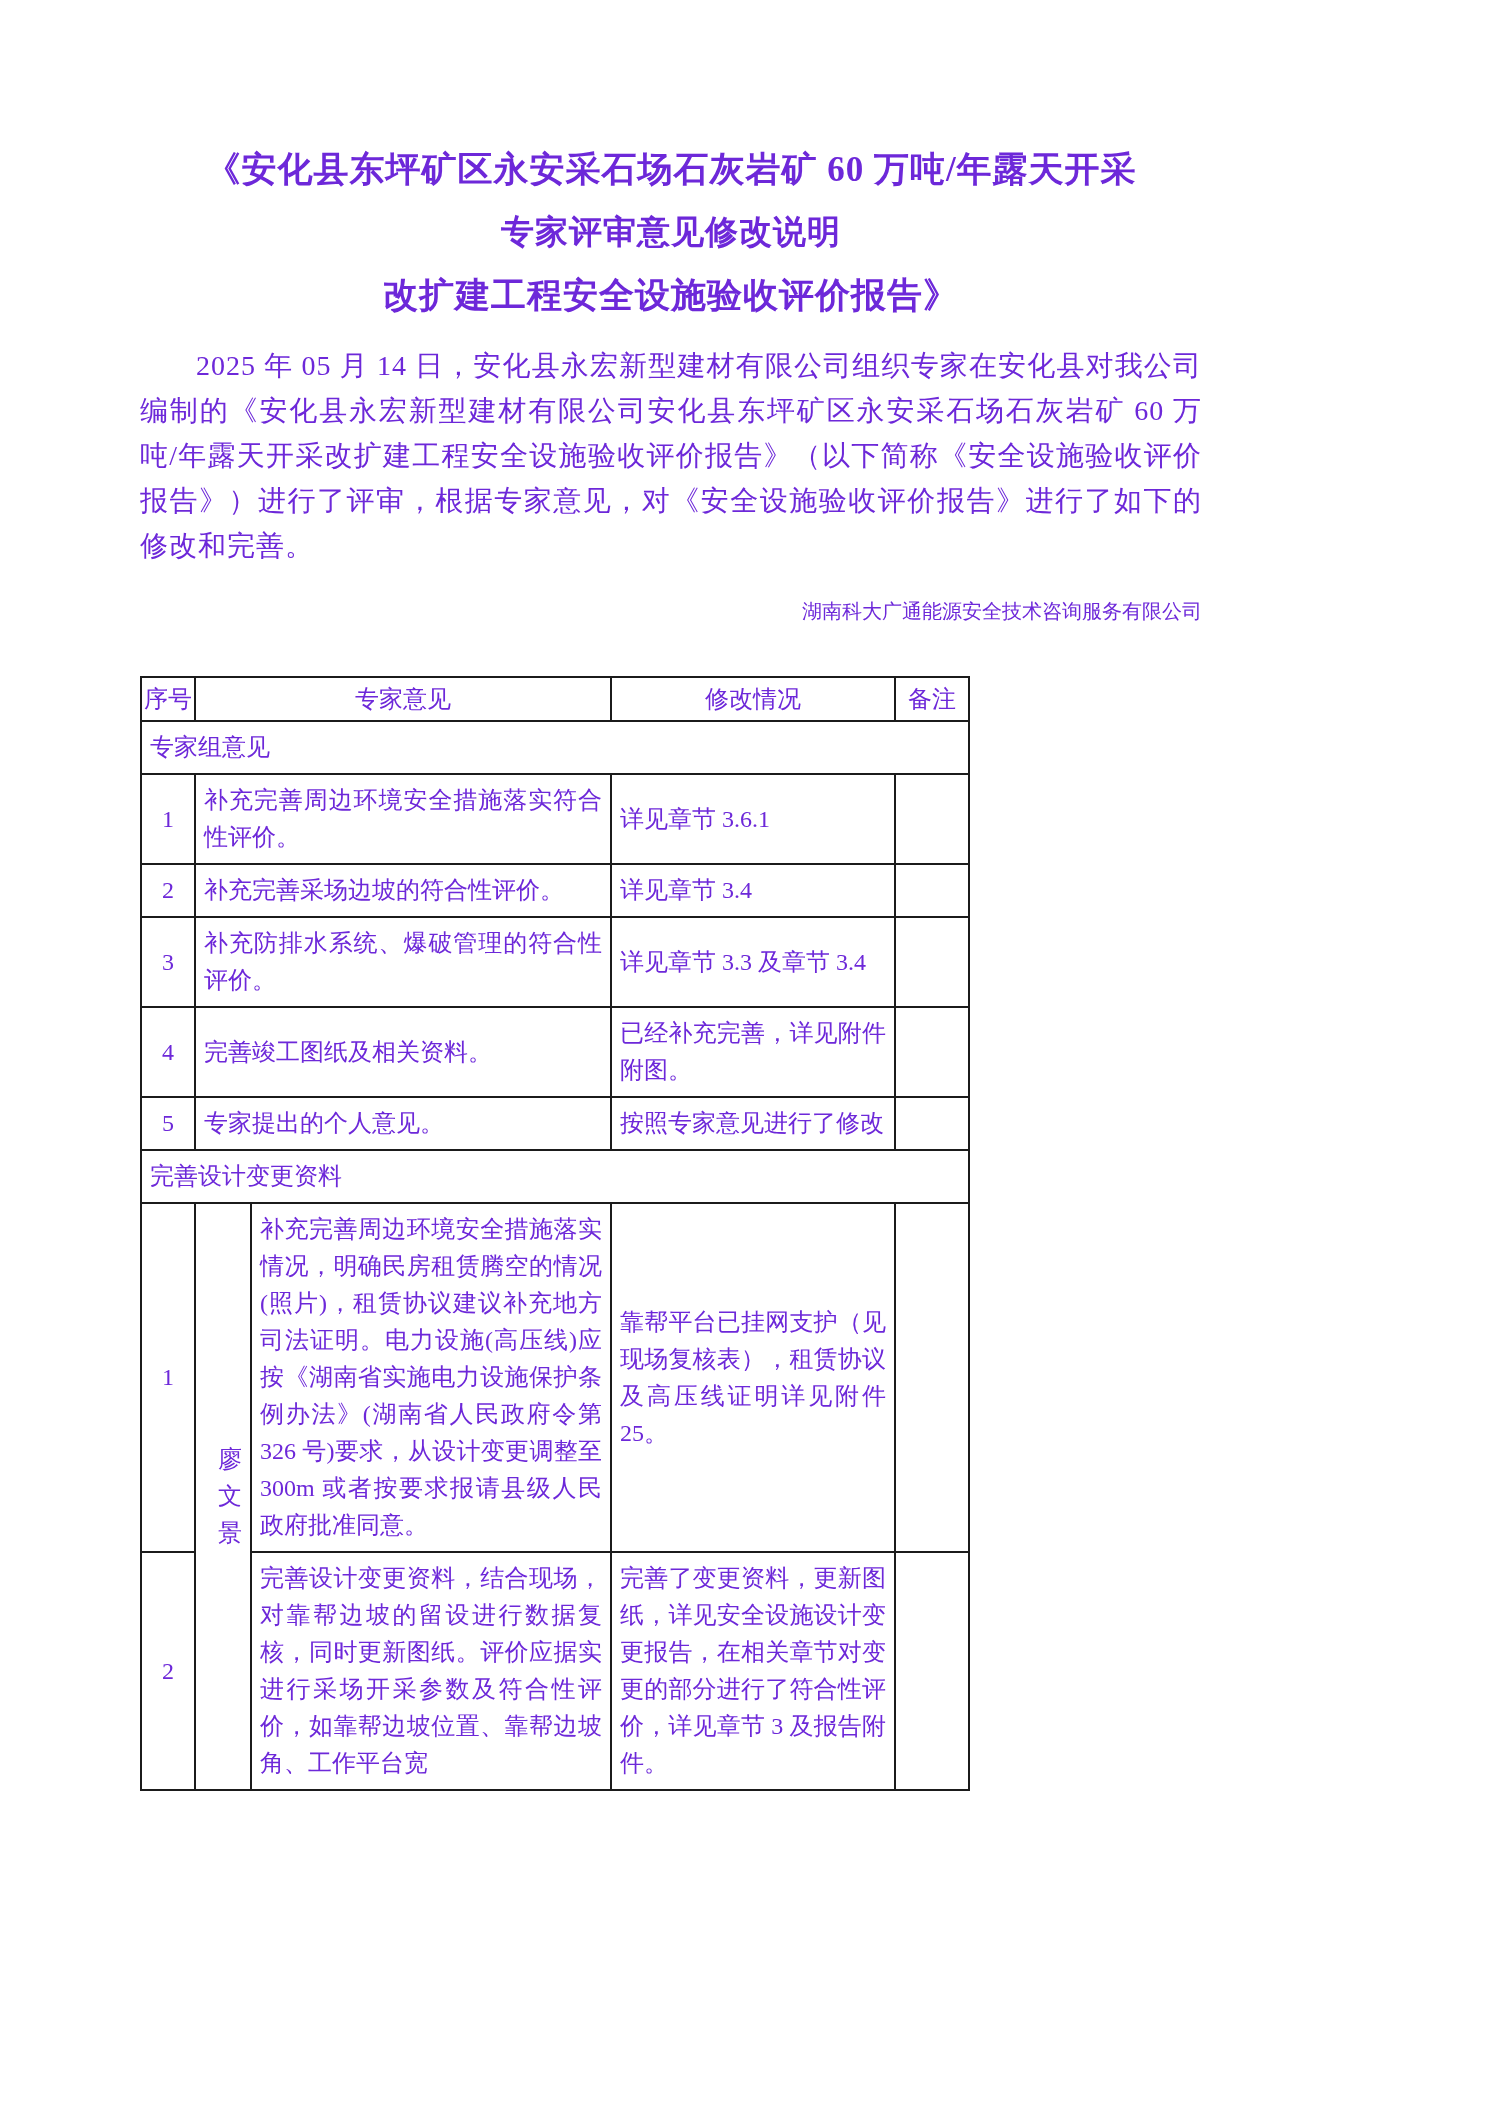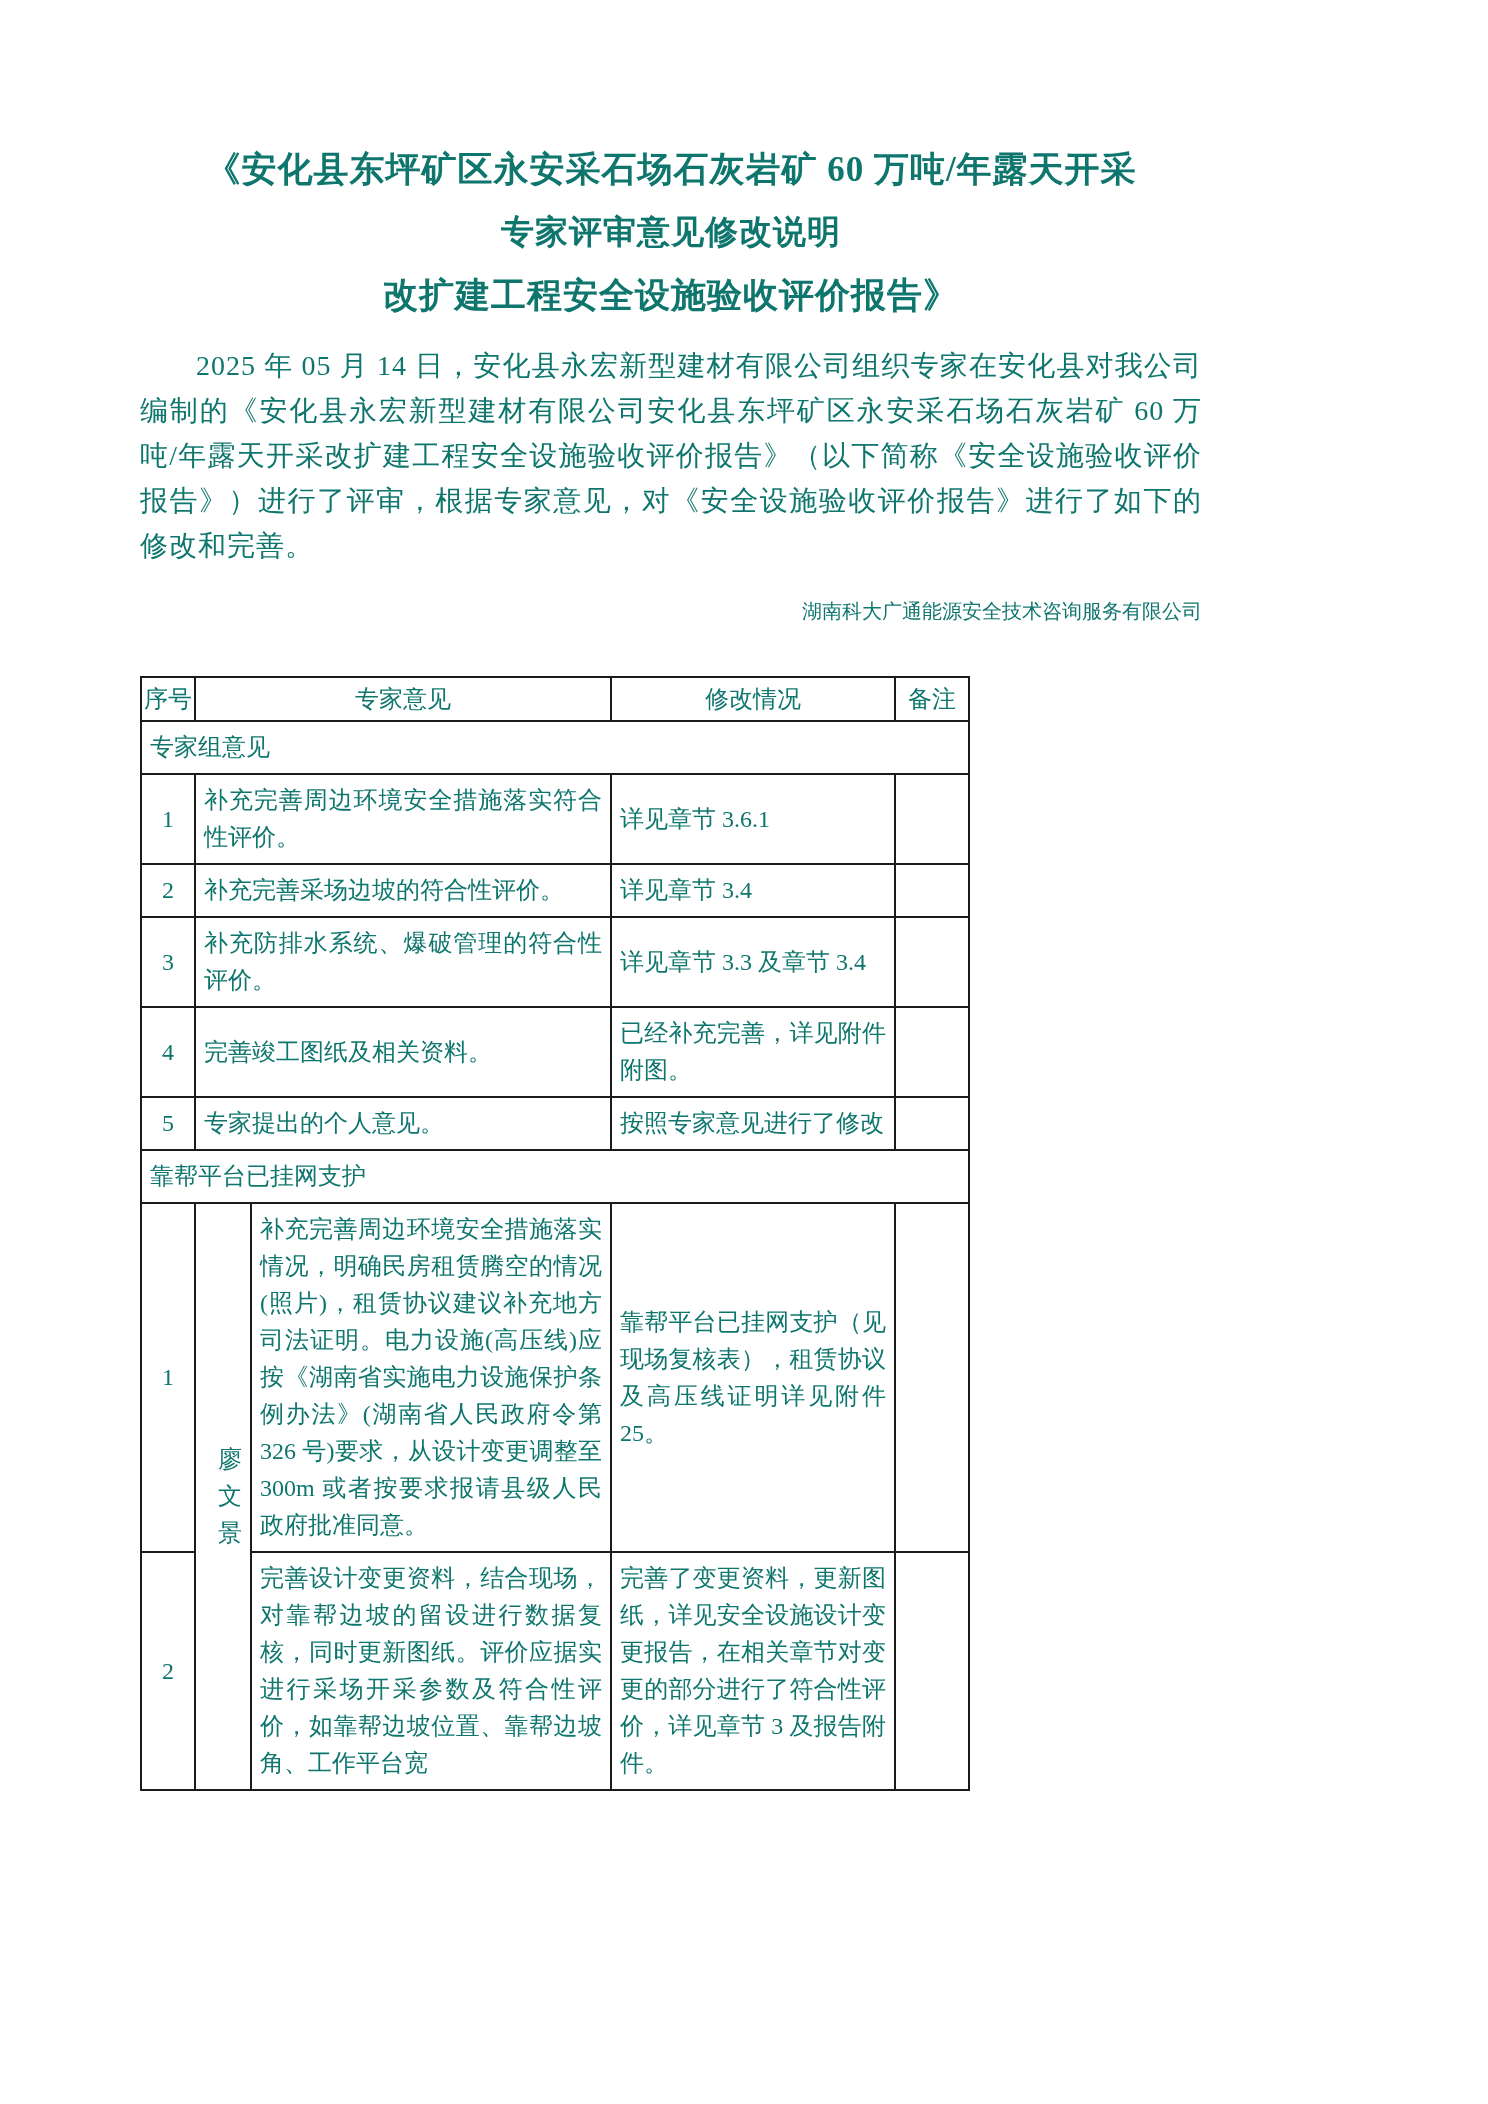--- a/index.html
+++ b/index.html
@@ -2,21 +2,21 @@
 <html><head>
 <meta charset="utf-8">
 <style>
   * { box-sizing: border-box; }
   html, body { margin: 0; padding: 0; background: #ffffff; }
 
   .page {
     width: 1452px;
     min-height: 2104px;
     background: #ffffff;
-    color: #0f766e;
+    color: #6d28d9;
     font-family: "Liberation Serif", "DejaVu Serif", serif;
     padding: 138px 250px 60px 140px;
   }
 
   
   .title-line {
     font-size: 35px;
     font-weight: bold;
     text-align: center;
     line-height: 63px;
@@ -130,21 +130,21 @@
         <td class="c-note"></td>
       </tr>
       <tr>
         <td class="c-no">5</td>
         <td colspan="2" class="c-op">专家提出的个人意见。</td>
         <td class="c-mod">按照专家意见进行了修改</td>
         <td class="c-note"></td>
       </tr>
 
       <tr>
-        <td colspan="5" class="section-cell">靠帮平台已挂网支护</td>
+        <td colspan="5" class="section-cell">完善设计变更资料</td>
       </tr>
 
       <tr>
         <td class="c-no">1</td>
         <td rowspan="2" class="c-name">廖文景</td>
         <td class="c-op">补充完善周边环境安全措施落实情况，明确民房租赁腾空的情况(照片)，租赁协议建议补充地方司法证明。电力设施(高压线)应按《湖南省实施电力设施保护条例办法》(湖南省人民政府令第 326 号)要求，从设计变更调整至 300m 或者按要求报请县级人民政府批准同意。</td>
         <td class="c-mod">靠帮平台已挂网支护（见现场复核表），租赁协议及高压线证明详见附件 25。</td>
         <td class="c-note"></td>
       </tr>
       <tr>

